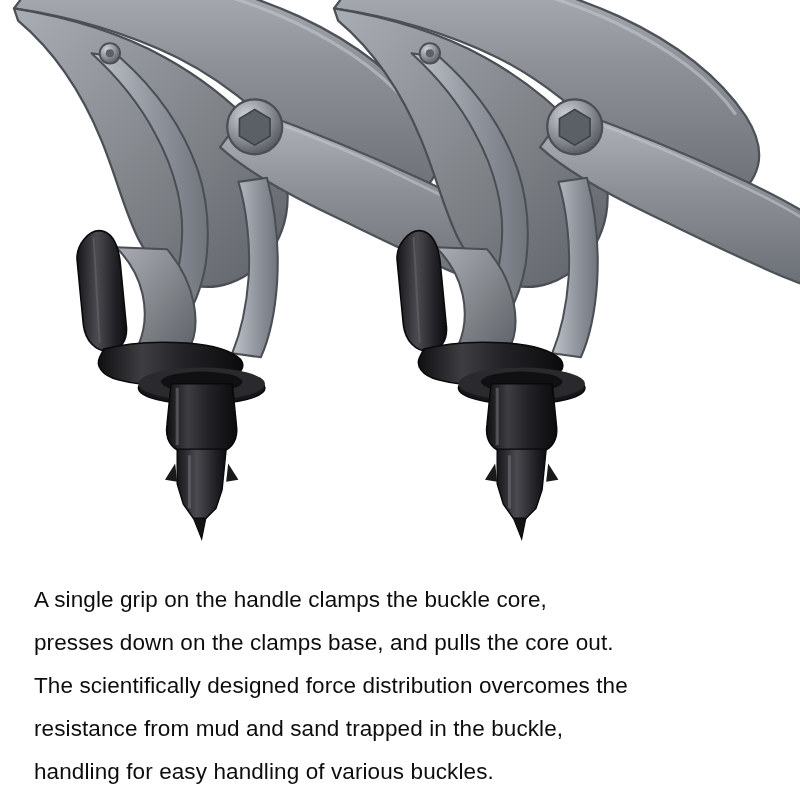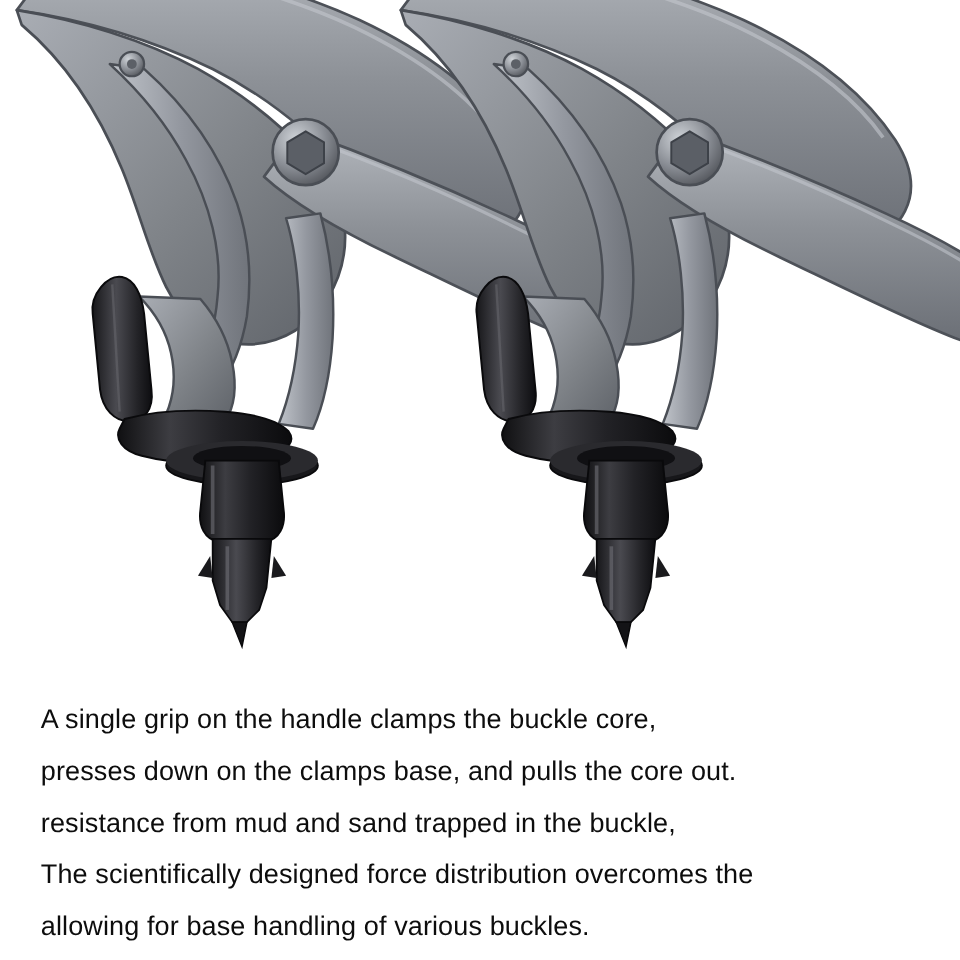--- a/index.html
+++ b/index.html
@@ -140,18 +140,18 @@
       </g>
       <g transform="translate(640,290) scale(1.02)">
         <use href="#toolUnit"></use>
       </g>
     </svg>
   </div>
 
   <div class="caption">
     <div class="caption-line">A single grip on the handle clamps the buckle core,</div>
     <div class="caption-line">presses down on the clamps base, and pulls the core out.</div>
+    <div class="caption-line">The scientifically designed force distribution overcomes the</div>
     <div class="caption-line">resistance from mud and sand trapped in the buckle,</div>
-    <div class="caption-line">The scientifically designed force distribution overcomes the</div>
-    <div class="caption-line">allowing for base handling of various buckles.</div>
+    <div class="caption-line">handling for easy handling of various buckles.</div>
   </div>
 
 </div>
 
 </body></html>

